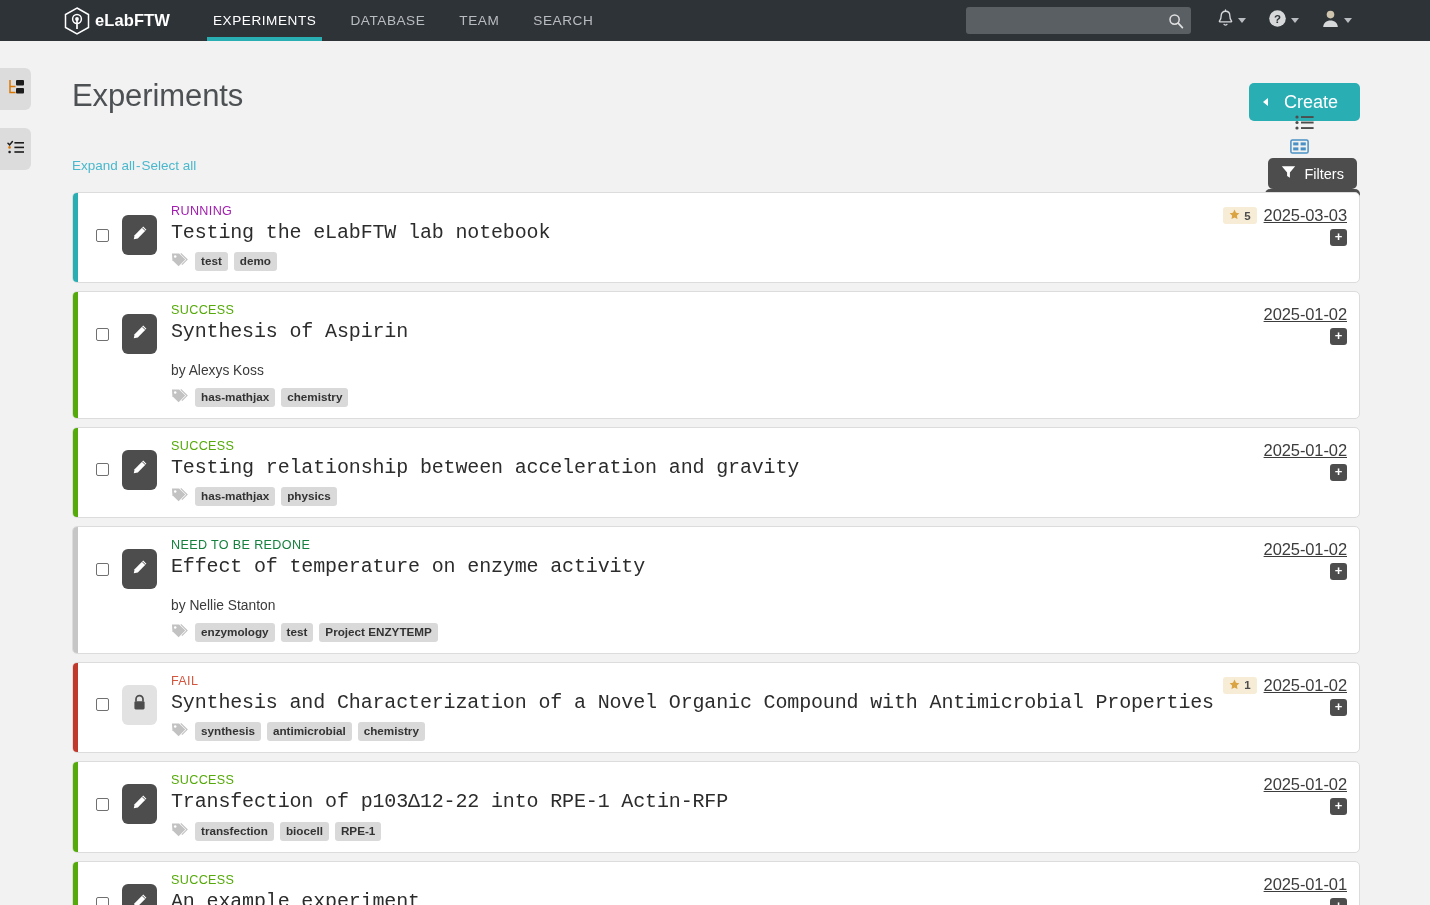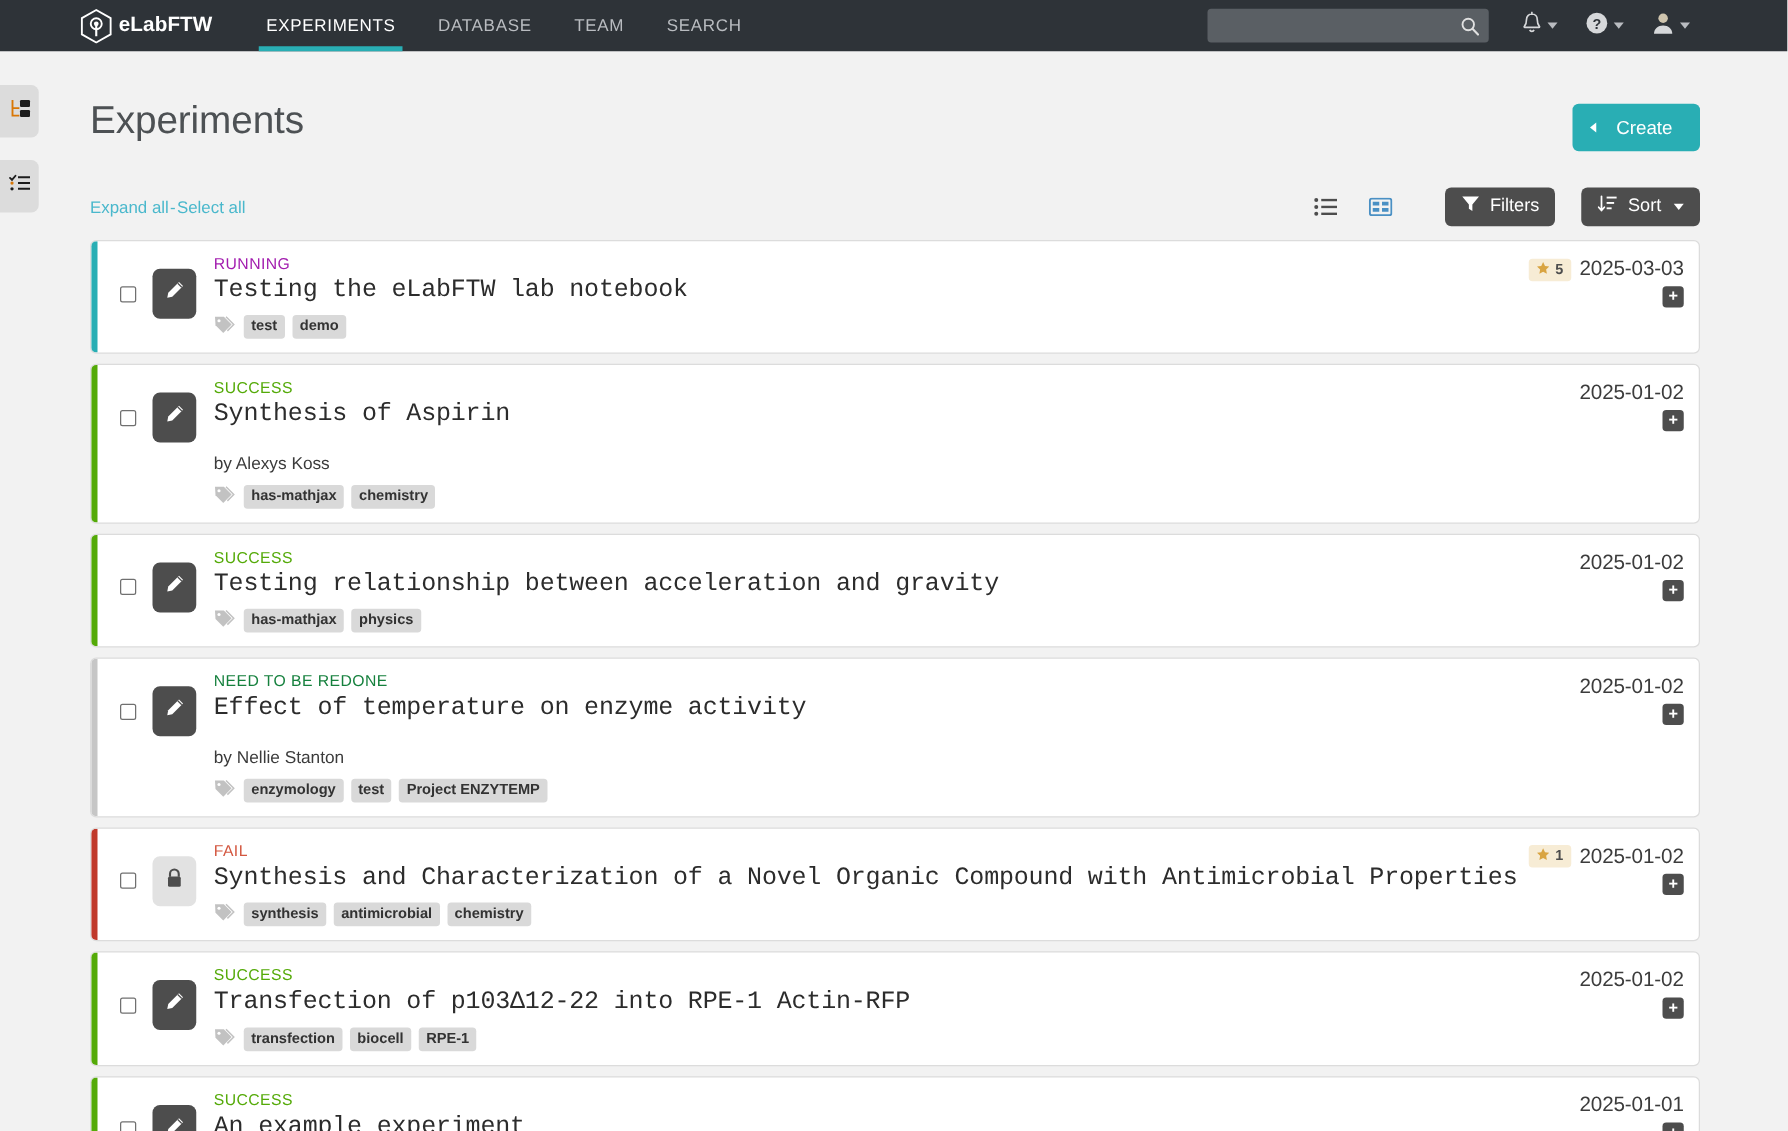--- a/index.html
+++ b/index.html
@@ -120,21 +120,21 @@
     letter-spacing: -.1px;
   }
   .create-btn {
     margin-left: auto;
     margin-top: 6px;
     background: #29aeb4;
     color: #fff;
     border: none; border-radius: 5px;
     height: 38px;
     padding: 0 22px 0 14px;
-    font-size: 15px;
+    font-size: 18px;
     display: flex; align-items: center; gap: 16px;
     cursor: pointer;
     font-family: "Liberation Sans", sans-serif;
   }
   .caret-left {
     width: 0; height: 0;
     border-top: 4.5px solid transparent;
     border-bottom: 4.5px solid transparent;
     border-right: 5px solid #ffffff;
   }
@@ -144,21 +144,21 @@
     margin-top: 28px;
     height: 32px;
   }
   .toolbar-links { font-size: 13.5px; color: #4c4c4c; }
   .toolbar-links a {
     color: #4ab8cc; text-decoration: none;
   }
   .toolbar-links .sep { color: #4ab8cc; padding: 0 1px; }
   .toolbar-right {
     margin-left: auto;
-    display: flex; align-items: center; gap: 12px;
+    display: flex; align-items: center; gap: 0; flex-direction: column;
   }
   .view-ico {
     width: 24px; height: 24px;
     display: flex; align-items: center; justify-content: center;
     cursor: pointer;
     margin-right: 8px;
   }
   .view-ico.last { margin-right: 18px; }
   .tb-btn {
     background: #4d4d4d;
@@ -282,20 +282,21 @@
     display: flex; align-items: center; gap: 4px;
     font-size: 11.5px;
     font-weight: bold;
     color: #4d4d4d;
   }
   .exp-date {
     font-size: 16.5px;
     color: #3c3c3c;
     white-space: nowrap;
     letter-spacing: -.1px;
+    text-decoration: underline;
   }
   .plus-btn {
     margin-top: 4px;
     width: 17px; height: 17px;
     background: #4d4d4d;
     border-radius: 3px;
     color: #fff;
     font-size: 13px;
     line-height: 16px;
     text-align: center;

